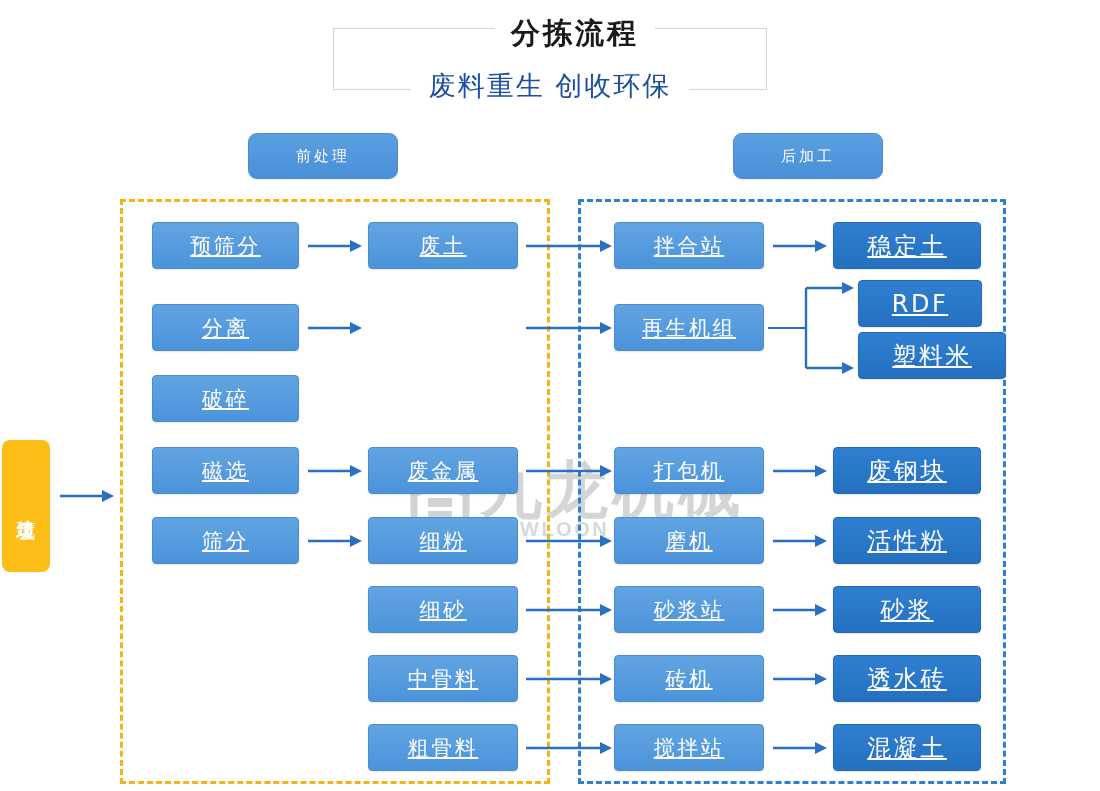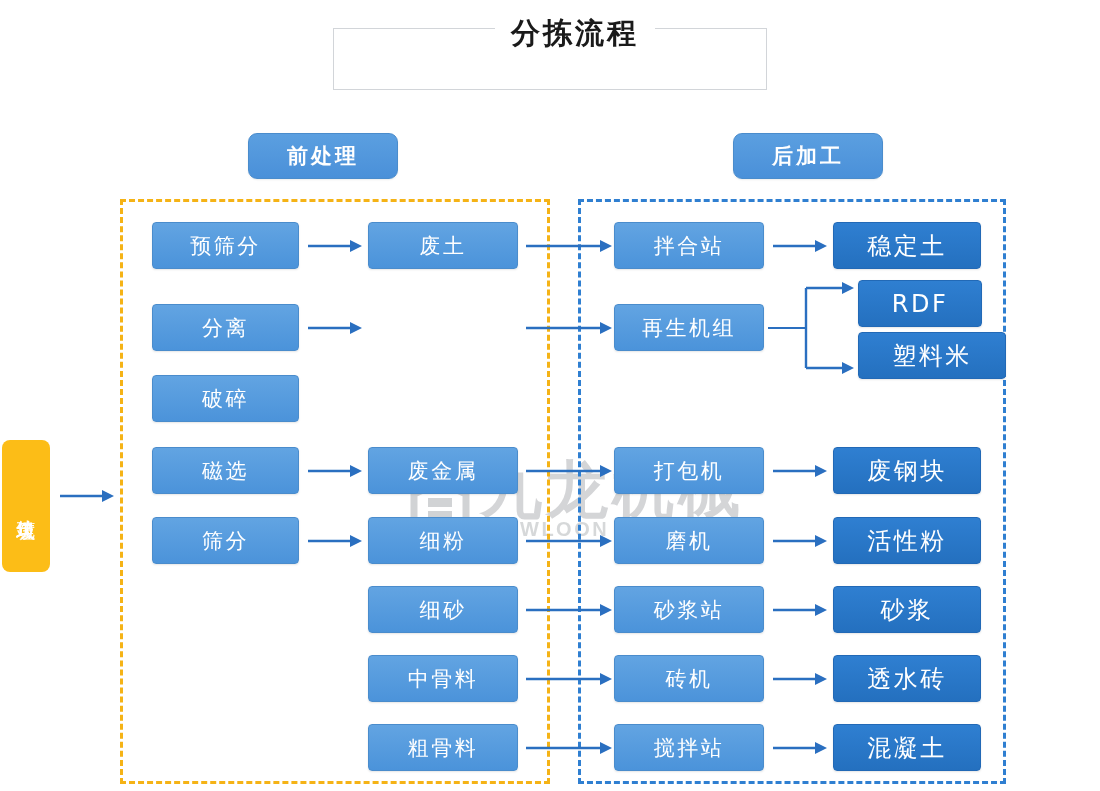--- a/index.html
+++ b/index.html
@@ -54,24 +54,23 @@
   }
   .title-sub span{background:#ffffff;padding:0 18px;}
 
   
   .stage-chip{
     position:absolute;height:44px;
     border-radius:9px;
     background:linear-gradient(180deg,#5b9fe0 0%,#4a90d9 100%);
     border:1px solid #4a8ccc;
     display:flex;align-items:center;justify-content:center;
-    color:#ffffff;font-size:21px;letter-spacing:3px;
+    color:#ffffff;font-size:15px;letter-spacing:3px;
     font-family:"DejaVu Sans",sans-serif;
     box-shadow:0 1px 2px rgba(0,0,0,0.08);
-    font-weight:bold;
   }
 
   
   .region{position:absolute;box-sizing:border-box;background:transparent;}
   .region-pre{border:3px dashed #f5b316;}
   .region-post{border:3px dashed #2f7fd1;}
 
   
   .source-box{
     position:absolute;left:2px;top:440px;width:48px;height:132px;
@@ -84,20 +83,21 @@
   }
 
   
   .node{
     position:absolute;height:47px;border-radius:4px;
     display:flex;align-items:center;justify-content:center;
     color:#ffffff;letter-spacing:2.5px;
     font-family:"DejaVu Sans",sans-serif;
     box-sizing:border-box;
     box-shadow:0 1px 2px rgba(0,0,0,0.10);
+    text-decoration:underline;
   }
   .n-light{
     background:linear-gradient(180deg,#62a4e2 0%,#4b93da 100%);
     border:1px solid #4a8ccc;font-size:21px;
   }
   .n-dark{
     background:linear-gradient(180deg,#2f7fd1 0%,#2470bf 100%);
     border:1px solid #2269b6;font-size:24px;
   }
 
@@ -121,20 +121,23 @@
       <rect x="28" y="51" width="24" height="9" fill="#6b7076"></rect>
     </svg>
     <div class="wm-text">九龙机械</div>
     <div class="wm-sub">KOWLOON MACHINERY</div>
   </div>
 
   <div class="title-box"></div>
   <div class="title-main">
     <span>分拣流程</span>
   </div>
+  <div class="title-sub">
+    <span>废料重生 创收环保</span>
+  </div>
 
   <div class="stage-chip" style="left:248px;top:133px;width:148px;">前处理</div>
   <div class="stage-chip" style="left:733px;top:133px;width:148px;">后加工</div>
 
   <div class="region region-pre" style="left:120px;top:199px;width:430px;height:585px;"></div>
   <div class="region region-post" style="left:578px;top:199px;width:428px;height:585px;"></div>
 
   <div class="source-box">建筑垃圾</div>
   <svg class="arrow" style="left:58px;top:482px;width:58px;height:28px;" viewBox="0 0 58 28">
     <line x1="2" y1="14" x2="44" y2="14" stroke-width="2.4"></line>

